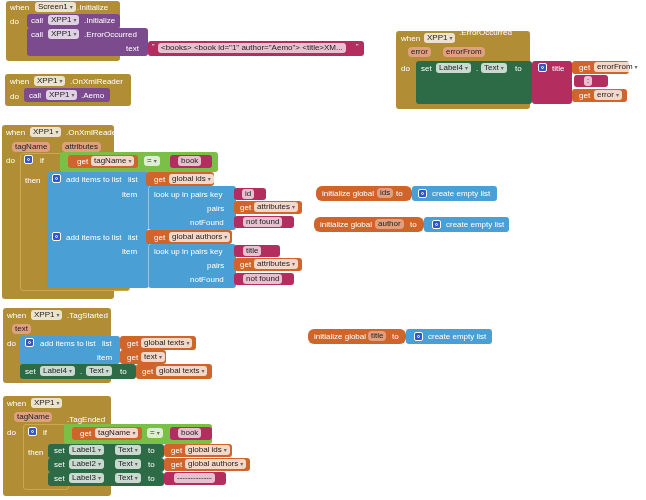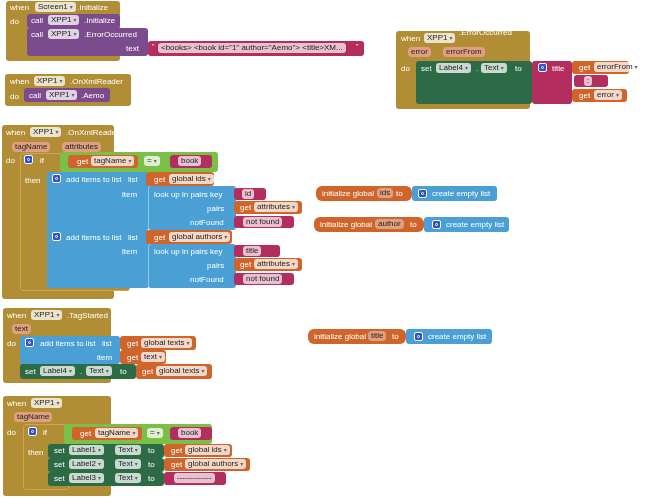--- a/index.html
+++ b/index.html
@@ -186,21 +186,21 @@
 <span class="txt" style="left:80px;top:367px;">.</span>
 <span class="dd" style="left:86px;top:366px;"><span>Text</span><span class="ar">▾</span></span>
 <span class="txt" style="left:120px;top:367px;">to</span>
 <div class="blk or" style="left:136px;top:364px;width:76px;height:15px;"></div>
 <span class="txt" style="left:142px;top:367px;">get</span>
 <span class="dd" style="left:156px;top:366px;"><span>global texts</span><span class="ar">▾</span></span>
 
 <div class="blk ev" style="left:3px;top:396px;width:108px;height:100px;"></div>
 <span class="txt" style="left:7px;top:399px;">when</span>
 <span class="dd" style="left:31px;top:398px;"><span>XPP1</span><span class="ar">▾</span></span>
-<span class="txt" style="left:67px;top:387px;">.TagEnded</span>
+<span class="txt" style="left:67px;top:415px;">.TagEnded</span>
 <span class="pr" style="left:14px;top:412px;">tagName</span>
 <span class="txt" style="left:7px;top:428px;">do</span>
 <div class="blk" style="left:23px;top:424px;width:46px;height:66px;border-radius:3px;background:#b18e35;border:1px solid #c9a850;"></div>
 <span class="gear" style="left:28px;top:427px;"></span>
 <span class="txt" style="left:43px;top:428px;">if</span>
 <span class="txt" style="left:28px;top:448px;">then</span>
 <div class="blk gr" style="left:64px;top:424px;width:148px;height:20px;"></div>
 <div class="blk or" style="left:72px;top:427px;width:70px;height:13px;"></div>
 <span class="txt" style="left:80px;top:429px;">get</span>
 <span class="dd" style="left:95px;top:428px;"><span>tagName</span><span class="ar">▾</span></span>

